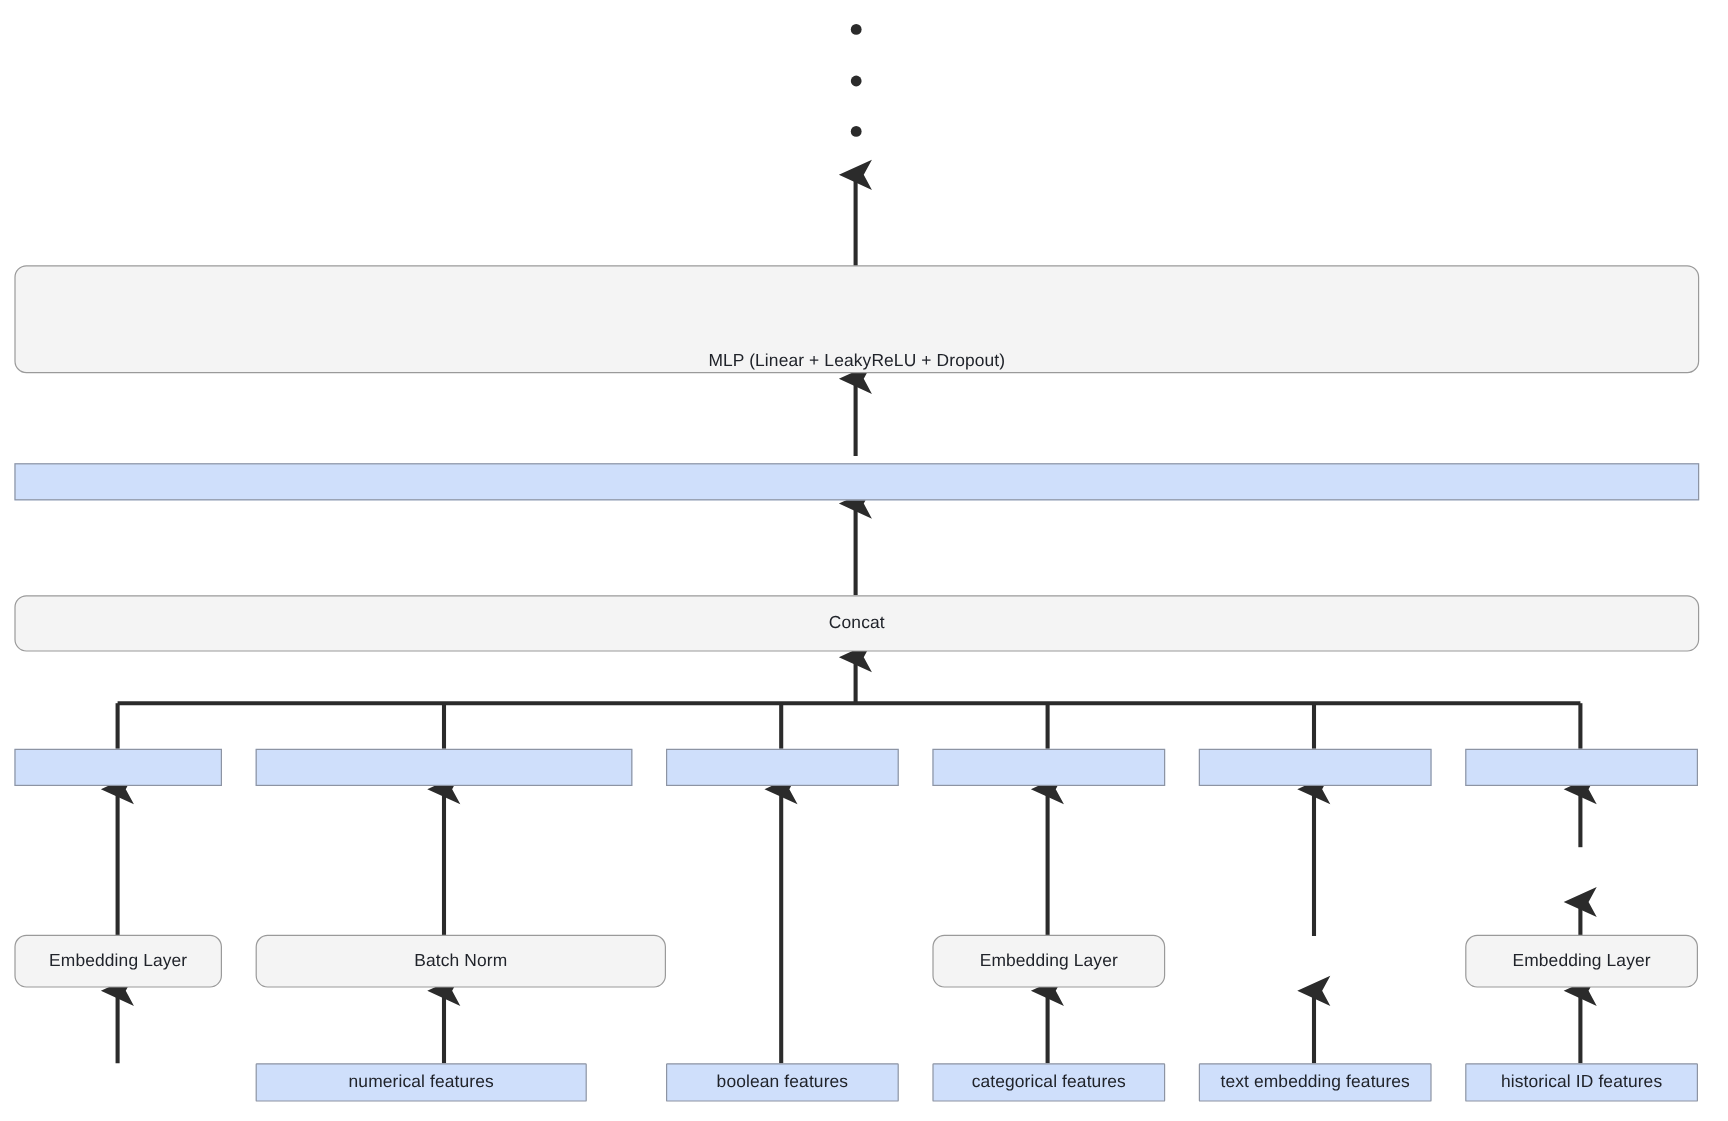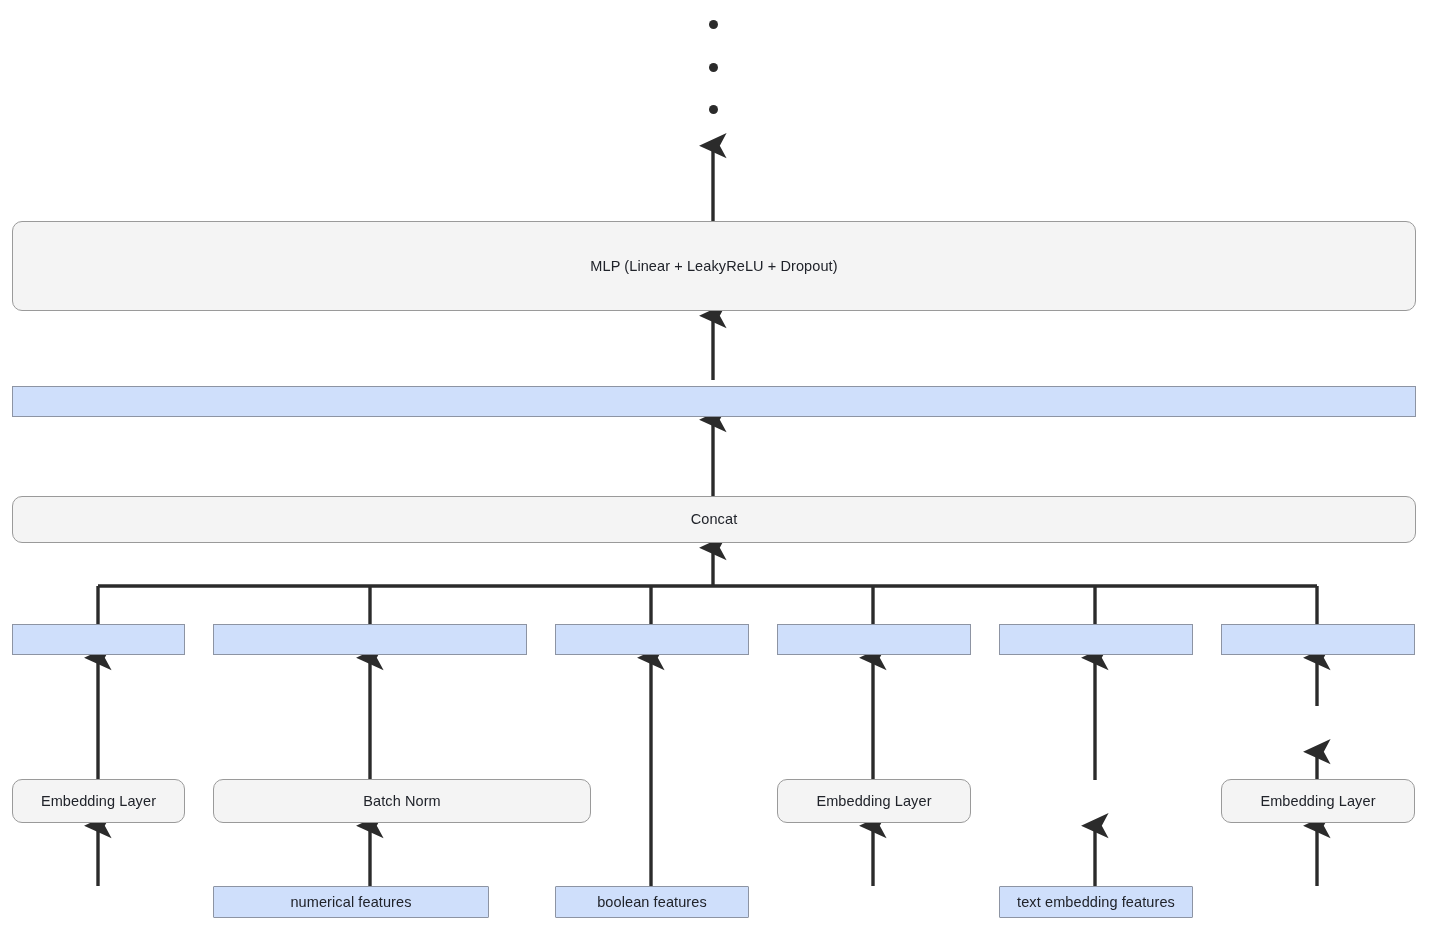--- a/index.html
+++ b/index.html
@@ -114,21 +114,21 @@
       <line x1="1317" y1="886" x2="1317" y2="826" marker-end="url(#ah)"></line>
     </g>
   </svg>
 
   <div class="dots-group" style="left:709px; top:20px; width:16px; height:110px;">
     <div class="dot" style="left:0px; top:0px;"></div>
     <div class="dot" style="left:0px; top:43px;"></div>
     <div class="dot" style="left:0px; top:85px;"></div>
   </div>
 
-  <div class="node gray" style="left:12px; top:221px; width:1404px; height:90px;">
+  <div class="node gray" style="left:12px; top:221px; width:1404px; height:90px;align-items:flex-end;">
     <span>MLP (Linear + LeakyReLU + Dropout)</span>
   </div>
 
   <div class="node blue bar" style="left:12px; top:386px; width:1404px; height:31px;">
     <span></span>
   </div>
 
   <div class="node gray" style="left:12px; top:496px; width:1404px; height:47px;">
     <span>Concat</span>
   </div>
@@ -149,33 +149,39 @@
     <span></span>
   </div>
   <div class="node blue bar" style="left:1221px; top:624px; width:194px; height:31px;">
     <span></span>
   </div>
 
 
   <div class="node gray" style="left:12px; top:779px; width:173px; height:44px;">
     <span>Embedding Layer</span>
   </div>
-  <div class="node gray" style="left:213px; top:779px; width:378px; height:44px;">
+  <div class="node gray" style="left:213px; top:779px; width:342px; height:44px;">
     <span>Batch Norm</span>
   </div>
   <div class="node gray" style="left:777px; top:779px; width:194px; height:44px;">
     <span>Embedding Layer</span>
   </div>
   <div class="node gray" style="left:1221px; top:779px; width:194px; height:44px;">
     <span>Embedding Layer</span>
   </div>
 
   <div class="node blue" style="left:213px; top:886px; width:276px; height:32px;">
     <span>numerical features</span>
   </div>
   <div class="node blue" style="left:555px; top:886px; width:194px; height:32px;">
     <span>boolean features</span>
   </div>
+  <div class="node blue" style="left:777px; top:886px; width:194px; height:32px;">
+    <span>categorical features</span>
+  </div>
   <div class="node blue" style="left:999px; top:886px; width:194px; height:32px;">
     <span>text embedding features</span>
+  </div>
+  <div class="node blue" style="left:1221px; top:886px; width:194px; height:32px;">
+    <span>historical ID features</span>
   </div>
 
 </div>
 
 </body></html>

